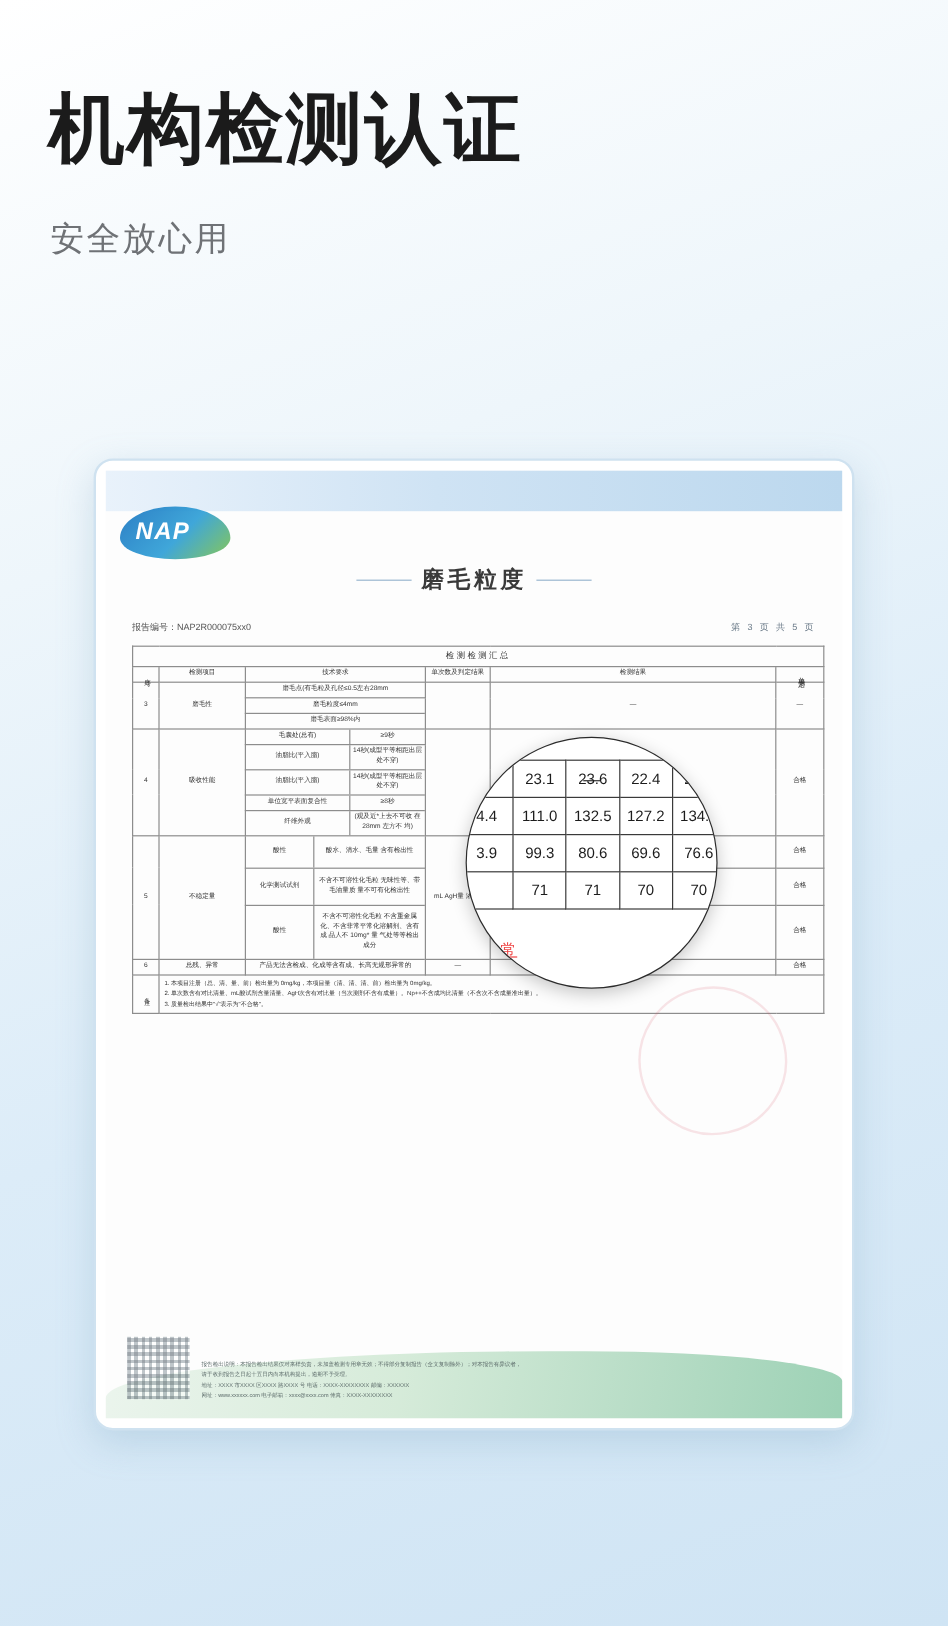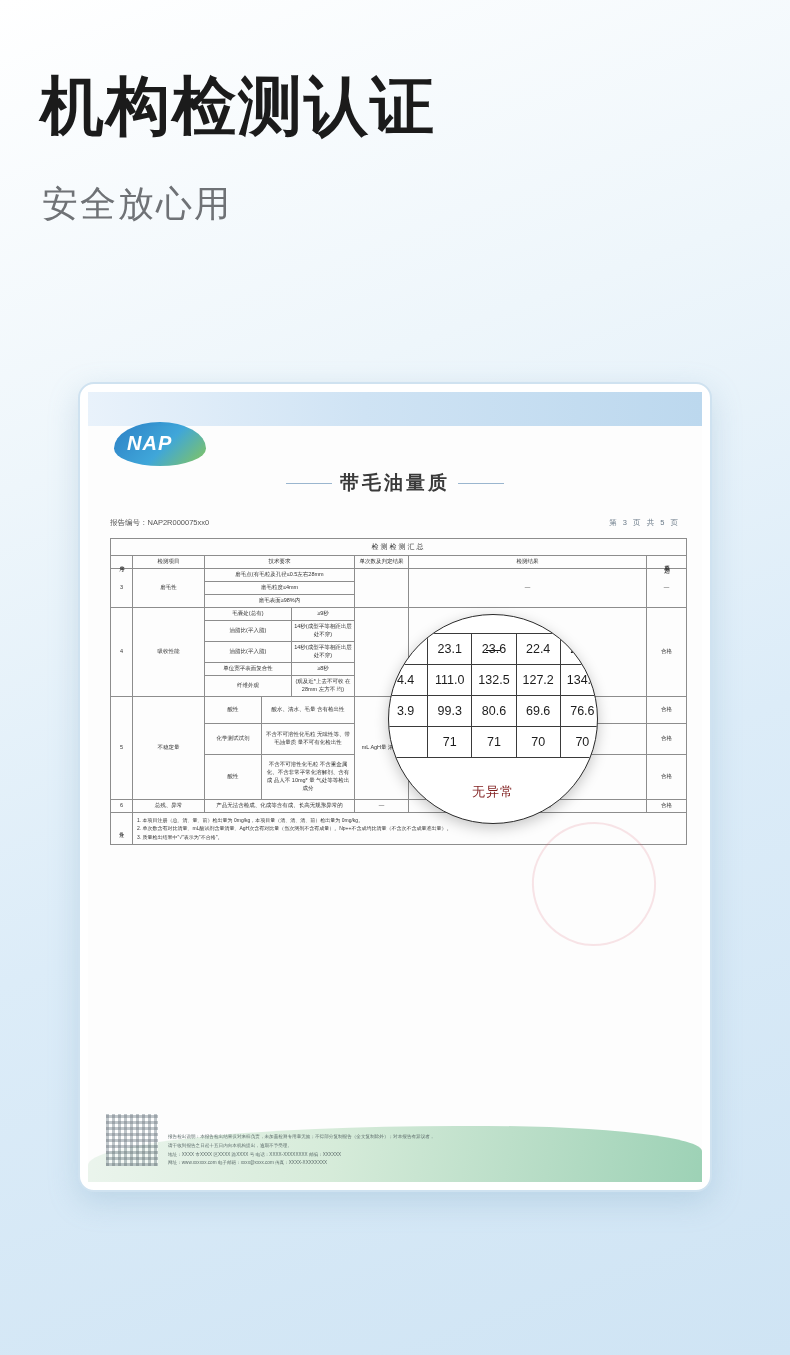--- a/index.html
+++ b/index.html
@@ -16,33 +16,32 @@
   }
   .page {
     position: absolute;
     inset: 0;
   }
   .header {
     position: absolute;
     left: 40px;
     top: 72px;
     width: 700px;
-    font-family: Liberation Serif, serif;
   }
   .title {
     font-size: 64px;
     line-height: 1.1;
     color: #1b1b1b;
     font-weight: 700;
     letter-spacing: 2px;
     margin: 0;
   }
   .subtitle {
     margin: 38px 0 0 2px;
-    font-size: 36px;
+    font-size: 28px;
     color: #6f7276;
     letter-spacing: 2px;
     font-weight: 400;
   }
 
   
   .cert-frame {
     position: absolute;
     left: 78px;
     top: 382px;
@@ -64,21 +63,21 @@
   }
   .cert-topbar {
     position: absolute;
     left: 0; top: 0;
     width: 100%;
     height: 34px;
     background: linear-gradient(90deg, #e9f2fb 0%, #cfe3f4 45%, #bcd8ee 100%);
   }
   .logo {
     position: absolute;
-    left: 26px;
+    left: 12px;
     top: 26px;
     width: 92px;
     height: 52px;
     text-decoration: underline;
   }
   .logo .swoosh {
     position: absolute;
     left: 0; top: 4px;
     width: 92px; height: 44px;
     border-radius: 50% 50% 50% 50% / 60% 60% 40% 40%;
@@ -190,24 +189,25 @@
     height: 28px;
     text-align: center;
     vertical-align: middle;
     background: transparent;
   }
   .mag-table td.blank { border-color: #3a3a3a; }
   .mag-note {
     position: absolute;
     bottom: 22px;
     width: 100%;
-    text-align: center;
+    text-align: left;
     font-size: 13px;
-    color: #7f1d1d;
+    color: #ef4444;
     letter-spacing: 1px;
+    text-decoration: underline;
   }
   .mag-dash {
     position: absolute;
     top: 26px;
     left: 0;
     width: 100%;
     text-align: center;
     font-size: 14px;
     color: #1c1c1c;
   }
@@ -275,21 +275,21 @@
   <div class="cert-frame">
     <div class="cert-page">
       <div class="cert-topbar"></div>
 
       <div class="logo">
         <div class="swoosh"></div>
         <div class="txt">NAP</div>
       </div>
 
       <div class="cert-title">
-        <span class="line"></span><span>带毛油量质</span><span class="line"></span>
+        <span class="line"></span><span>磨毛粒度</span><span class="line"></span>
       </div>
 
       <div class="cert-meta">
         <div>
           <span>报告编号：</span><span>NAP2R000075xx0</span>
         </div>
         <div class="right">第 3 页 共 5 页</div>
       </div>
 
       <table class="report-table">

